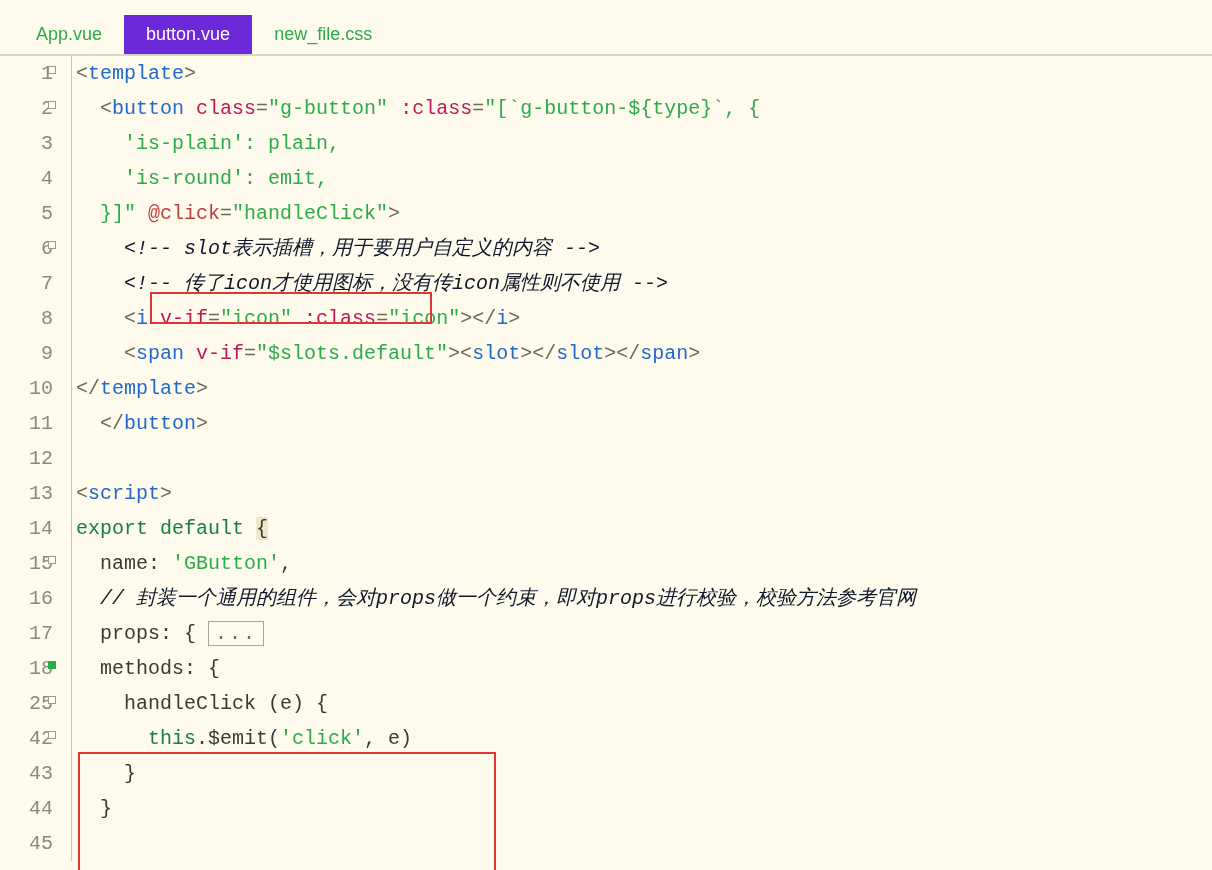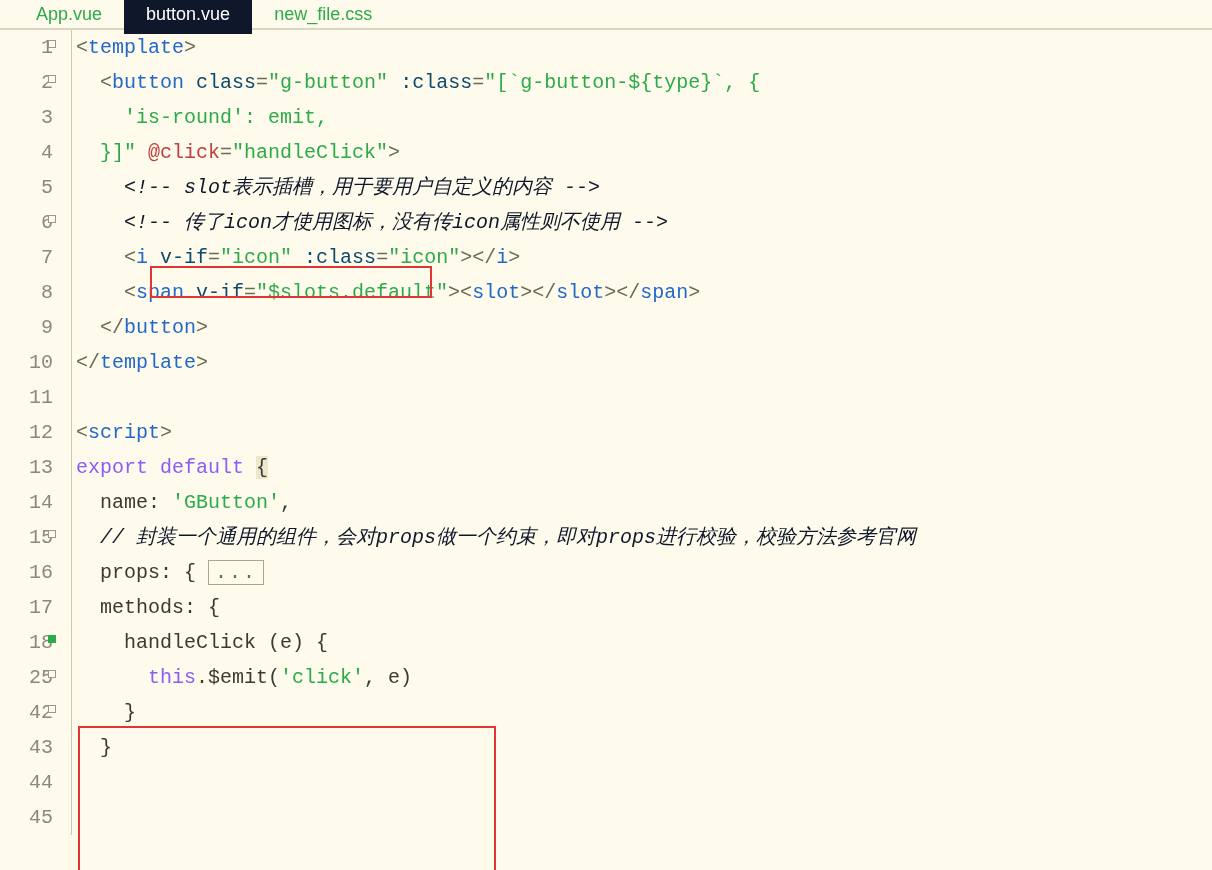--- a/index.html
+++ b/index.html
@@ -6,35 +6,35 @@
   body {
     font-family: Consolas, 'Courier New', monospace;
     background: #fefbec;
     font-size: 20px;
     width: 1212px;
     height: 870px;
     overflow: hidden;
   }
   .tabs {
     display: flex;
-    align-items: center;
-    height: 30px;
+    align-items: flex-end;
+    height: 56px;
     background: #fefbec;
     padding-left: 14px;
     border-bottom: 2px solid #d9d6c6;
   }
   .tab {
     padding: 9px 22px;
     font-size: 18px;
     color: #2bab49;
     cursor: pointer;
     font-family: sans-serif;
   }
   .tab.active {
-    background: #0f172a;
+    background: #6d28d9;
     color: #fff;
   }
   .editor {
     position: relative;
     display: flex;
   }
   .gutter {
     width: 72px;
     text-align: right;
     padding-right: 18px;
@@ -68,25 +68,25 @@
     padding-left: 4px;
   }
   .line {
     height: 35px;
     line-height: 35px;
     white-space: pre;
   }
   .gutter .line { padding-right: 0; }
   
   .tag { color: #2268c9; }
-  .attr { color: #0c4a6e; }
+  .attr { color: #be185d; }
   .str { color: #2bab49; }
   .punc { color: #6a6a55; }
   .plain { color: #3a3a30; }
-  .kw { color: #8b5cf6; }
+  .kw { color: #15803d; }
   .cmt { color: #0f172a; font-style: italic; }
   .at { color: #c04040; }
   .folded {
     border: 1px solid #aaa68f;
     padding: 0 6px;
     letter-spacing: 2px;
     color: #6a6a55;
   }
   .hl-red1 {
     position: absolute;
@@ -155,28 +155,29 @@
     <div class="line"><span class="fold-marker"></span></div>
     <div class="line"><span class="fold-marker"></span></div>
     <div class="line"></div>
     <div class="line"></div>
     <div class="line"></div>
   </div>
 
   <div class="code-col">
     <div class="line"><span class="punc">&lt;</span><span class="tag">template</span><span class="punc">&gt;</span></div>
     <div class="line"><span class="punc">  &lt;</span><span class="tag">button</span><span> </span><span class="attr">class</span><span class="punc">=</span><span class="str">"g-button"</span><span> </span><span class="attr">:class</span><span class="punc">=</span><span class="str">"[`g-button-${type}`, {</span></div>
+    <div class="line"><span class="str">    </span><span class="str">'is-plain'</span><span class="str">: plain,</span></div>
     <div class="line"><span class="str">    </span><span class="str">'is-round'</span><span class="str">: emit,</span></div>
     <div class="line"><span class="str">  }]"</span><span> </span><span class="at">@click</span><span class="punc">=</span><span class="str">"handleClick"</span><span class="punc">&gt;</span></div>
     <div class="line"><span>    </span><span class="cmt">&lt;!-- slot表示插槽，用于要用户自定义的内容 --&gt;</span></div>
     <div class="line"><span>    </span><span class="cmt">&lt;!-- 传了icon才使用图标，没有传icon属性则不使用 --&gt;</span></div>
     <div class="line"><span class="punc">    &lt;</span><span class="tag">i</span><span> </span><span class="attr">v-if</span><span class="punc">=</span><span class="str">"icon"</span><span> </span><span class="attr">:class</span><span class="punc">=</span><span class="str">"icon"</span><span class="punc">&gt;&lt;/</span><span class="tag">i</span><span class="punc">&gt;</span></div>
     <div class="line"><span class="punc">    &lt;</span><span class="tag">span</span><span> </span><span class="attr">v-if</span><span class="punc">=</span><span class="str">"$slots.default"</span><span class="punc">&gt;&lt;</span><span class="tag">slot</span><span class="punc">&gt;&lt;/</span><span class="tag">slot</span><span class="punc">&gt;&lt;/</span><span class="tag">span</span><span class="punc">&gt;</span></div>
+    <div class="line"><span class="punc">&lt;/</span><span class="tag">template</span><span class="punc">&gt;</span></div>
     <div class="line"><span class="punc">  &lt;/</span><span class="tag">button</span><span class="punc">&gt;</span></div>
-    <div class="line"><span class="punc">&lt;/</span><span class="tag">template</span><span class="punc">&gt;</span></div>
     <div class="line"><span></span></div>
     <div class="line"><span class="punc">&lt;</span><span class="tag">script</span><span class="punc">&gt;</span></div>
     <div class="line"><span class="kw">export default</span><span> </span><span class="plain bracket-hl">{</span></div>
     <div class="line"><span class="plain">  name: </span><span class="str">'GButton'</span><span class="plain">,</span></div>
     <div class="line"><span>  </span><span class="cmt">// 封装一个通用的组件，会对props做一个约束，即对props进行校验，校验方法参考官网</span></div>
     <div class="line"><span class="plain">  props: { </span><span class="folded">...</span><span class="plain"></span></div>
     <div class="line"><span class="plain">  methods: {</span></div>
     <div class="line"><span class="plain">    handleClick (e) {</span></div>
     <div class="line"><span class="plain">      </span><span class="kw">this</span><span class="plain">.$emit(</span><span class="str">'click'</span><span class="plain">, e)</span></div>
     <div class="line"><span class="plain">    }</span></div>

